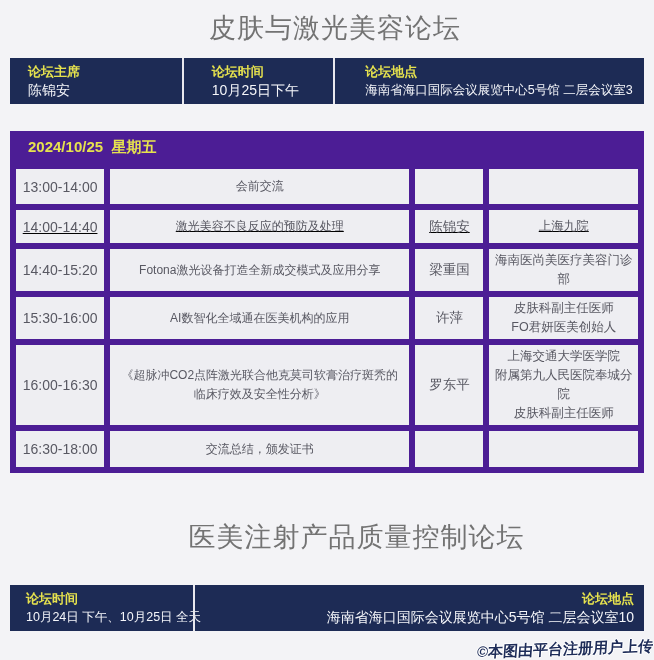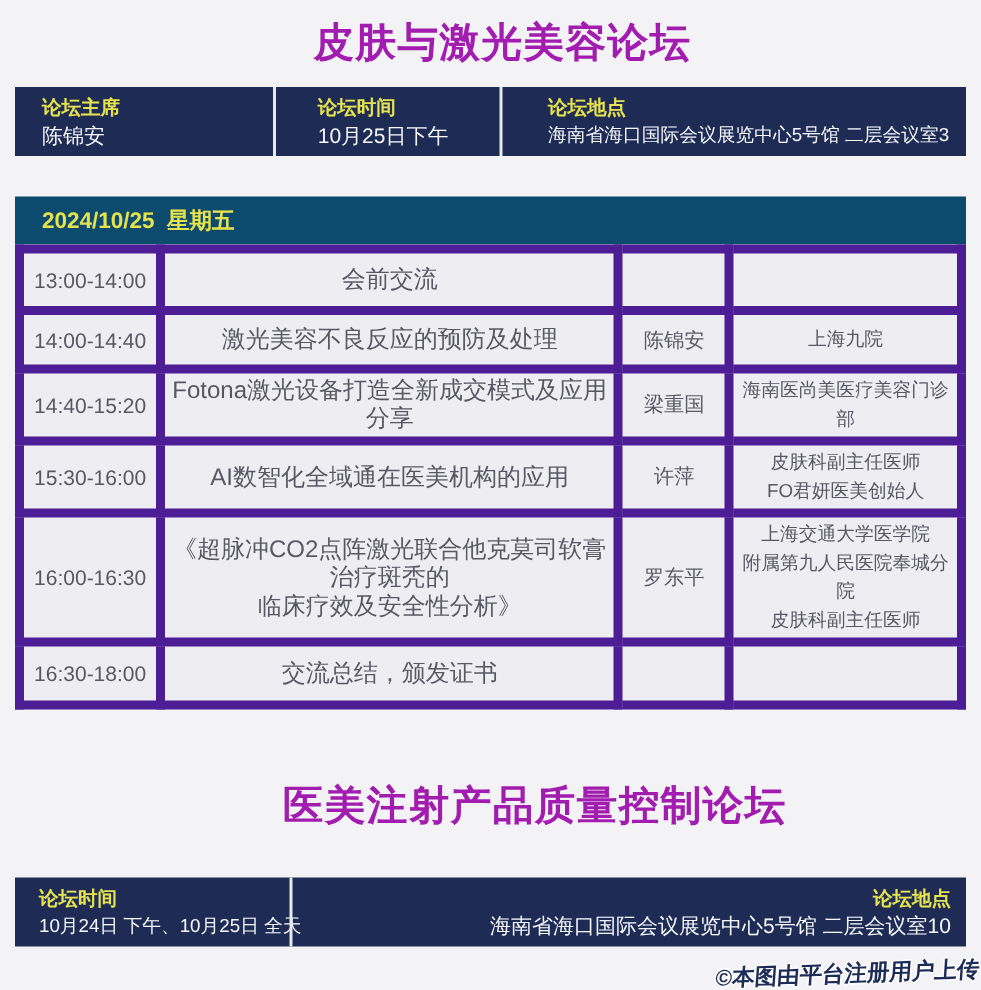--- a/index.html
+++ b/index.html
@@ -8,22 +8,22 @@
     background: #f3f3f6;
     font-family: "Liberation Sans", "DejaVu Sans", sans-serif;
     overflow: hidden;
     position: relative;
   }
   .page { width: 654px; height: 660px; position: relative; }
 
   .forum-title {
     text-align: center;
     font-size: 27px;
-    font-weight: bold;
-    color: #a21caf;
+    font-weight: normal;
+    color: #737373;
     letter-spacing: 1px;
     line-height: 36px;
     margin-left: 16px;
   }
   .title-1 { padding-top: 10px; }
   .title-2 { margin-top: 46px; padding-left: 43px; }
 
   .info-bar {
     margin: 12px 10px 11px 10px;
     background: #1d2b55;
@@ -54,21 +54,21 @@
   .bar1-cell-place { width: 49%;  padding-left: 30px; }
   .bar1-cell-place .info-value { font-size: 12.5px; }
 
   .bar2-cell-time  { width: 28.9%; padding-left: 16px; }
   .bar2-cell-time .info-value { font-size: 12.5px; }
   .bar2-cell-place { width: 71.1%; align-items: flex-end; padding-right: 10px; }
   .bar2-cell-place .info-label, .bar2-cell-place .info-value { text-align: right; }
 
   .date-bar {
     margin: 27px 10px 0 10px;
-    background: #0c4a6e;
+    background: #4c1d95;
     height: 32px;
     display: flex; align-items: center;
     padding-left: 18px;
   }
   .date-text {
     color: #e6e24e;
     font-size: 15px;
     font-weight: bold;
     white-space: pre;
   }
@@ -82,21 +82,21 @@
   }
   table.schedule td {
     border: 6px solid #4c1d95;
     text-align: center;
     vertical-align: middle;
     color: #585862;
     white-space: pre-line;
     padding: 2px 4px;
   }
   td.time        { width: 15%;   font-size: 14px;   color: #50505a; }
-  td.topic       { width: 48.6%; font-size: 16px; line-height: 19px; }
+  td.topic       { width: 48.6%; font-size: 12px; line-height: 19px; }
   td.speaker     { width: 11.8%; font-size: 13.5px; }
   td.affiliation { width: 24.6%; font-size: 12.5px; line-height: 19px; }
 
   .watermark {
     position: absolute;
     right: 1px; bottom: 1px;
     font-size: 15px;
     font-weight: bold;
     color: #1e2c58;
     text-shadow: -1px 0 #ffffff, 1px 0 #ffffff, 0 -1px #ffffff, 0 1px #ffffff;
@@ -131,21 +131,21 @@
   </div>
 
   <table class="schedule">
     <tbody>
         <tr style="height: 41px;">
           <td class="time">13:00-14:00</td>
           <td class="topic">会前交流</td>
           <td class="speaker"></td>
           <td class="affiliation"></td>
         </tr>
-        <tr style="height: 39px;">
+        <tr style="height: 39px; text-decoration: underline;">
           <td class="time">14:00-14:40</td>
           <td class="topic">激光美容不良反应的预防及处理</td>
           <td class="speaker">陈锦安</td>
           <td class="affiliation">上海九院</td>
         </tr>
         <tr style="height: 39px;">
           <td class="time">14:40-15:20</td>
           <td class="topic">Fotona激光设备打造全新成交模式及应用分享</td>
           <td class="speaker">梁重国</td>
           <td class="affiliation">海南医尚美医疗美容门诊部</td>

